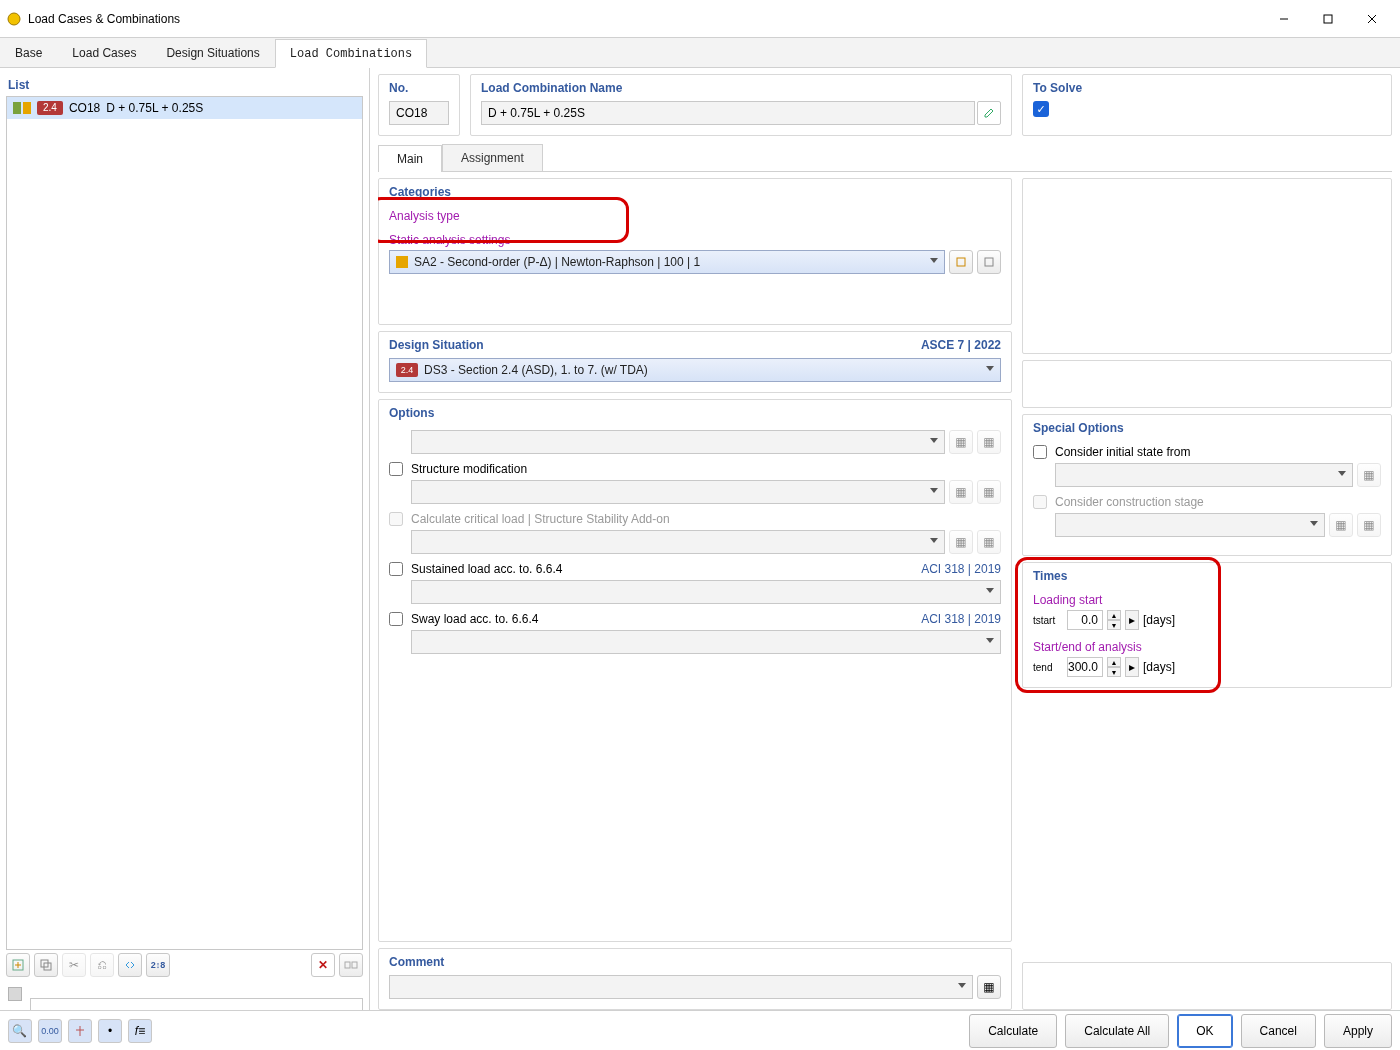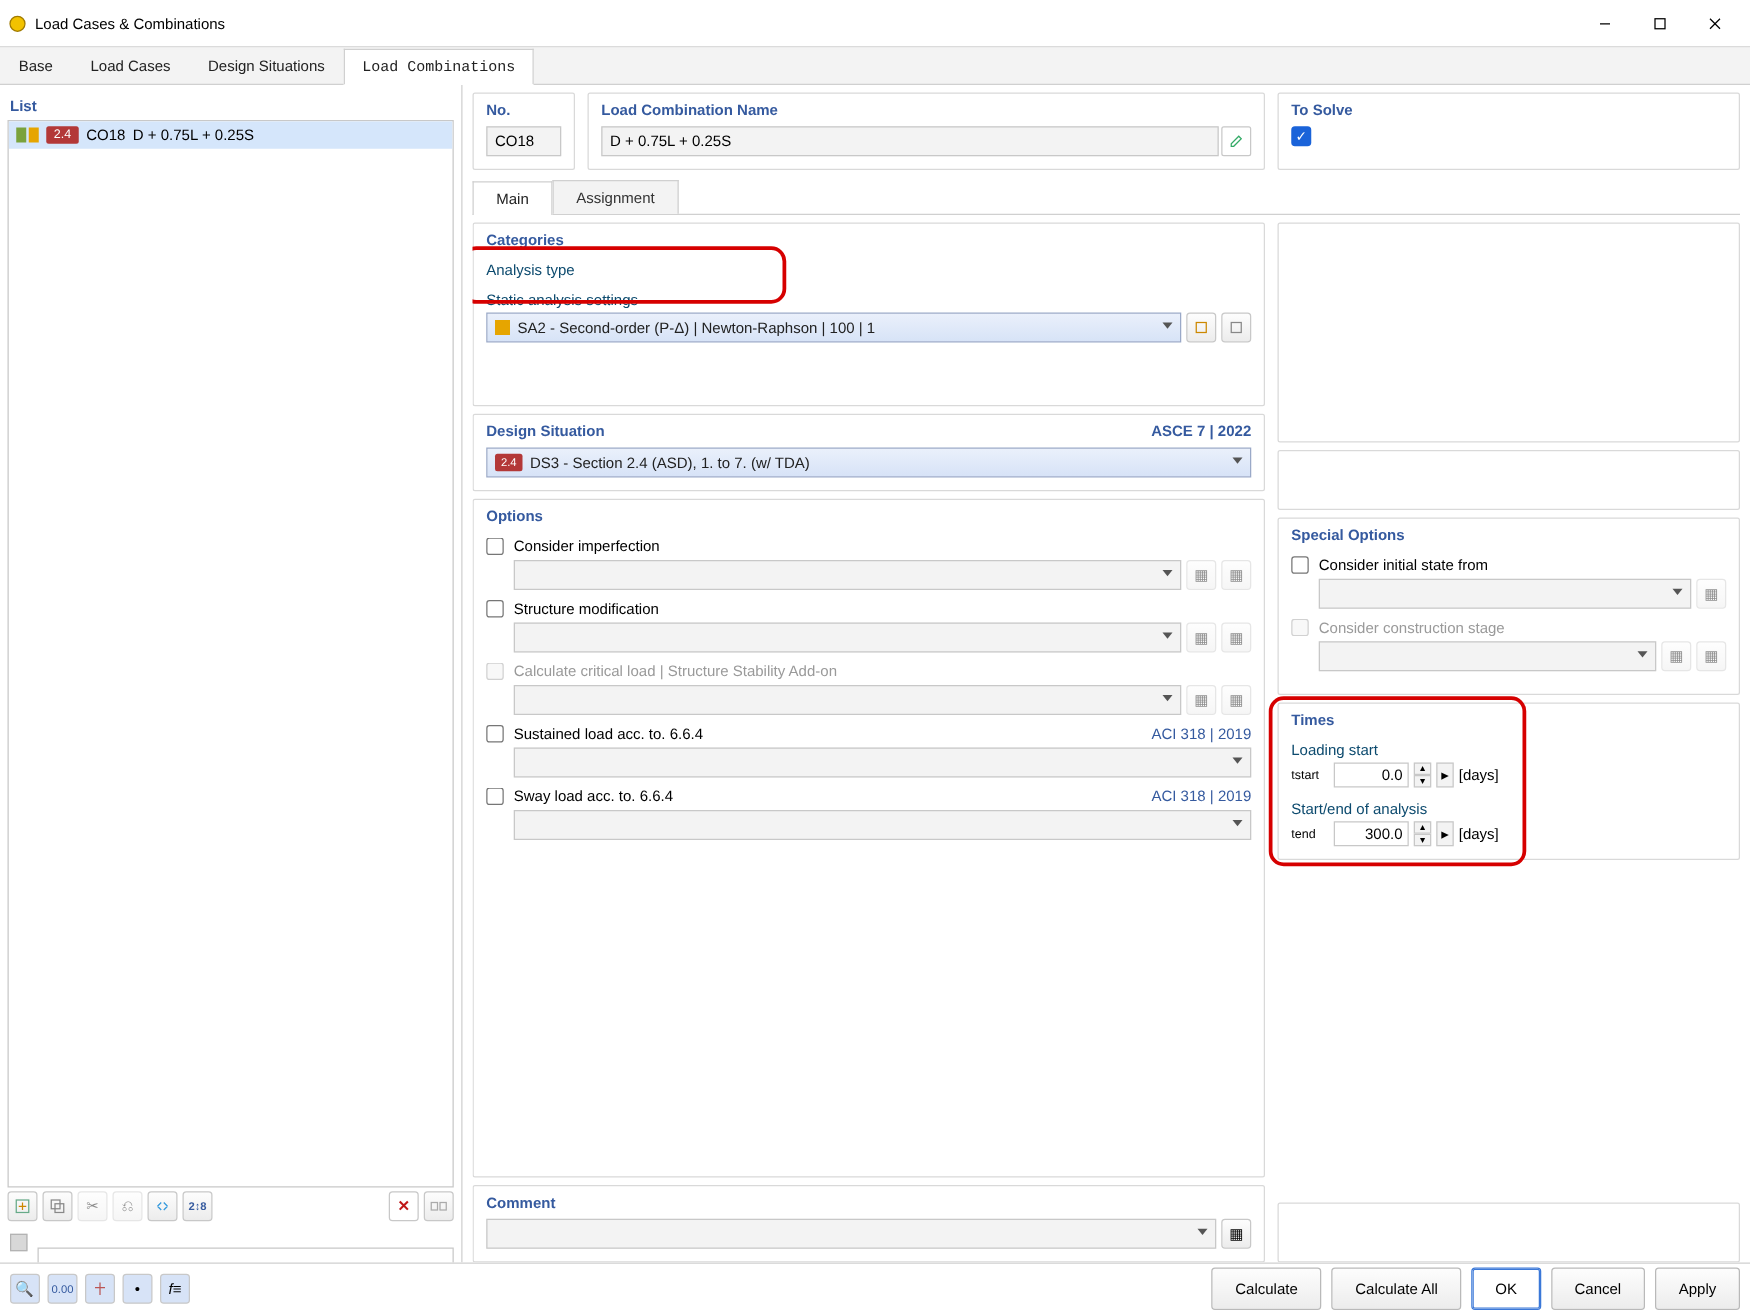--- a/index.html
+++ b/index.html
@@ -50,38 +50,38 @@
 .subtab.active { background:#fff; position:relative; top:1px; color:#222; }
 .subtab:not(.active){ color:#333; }
 
 .formarea { flex:1; display:flex; gap:10px; padding-top:6px; overflow:hidden; }
 .formcol { display:flex; flex-direction:column; gap:6px; }
 .formcol.left { flex:1; min-width:0; }
 .formcol.right { width:370px; }
 
 .grp { border:1px solid #d9d9d9; border-radius:2px; padding:6px 10px 10px 10px; }
 .grplbl { color:#355a9f; font-weight:600; padding:0 0 6px 0; display:flex; justify-content:space-between; }
-.fieldlabel { color:#0c4a6e; margin:4px 0 3px 0; }
+.fieldlabel { color:#a21caf; margin:4px 0 3px 0; }
 .ddrow { display:flex; gap:4px; align-items:center; }
 .dd { flex:1; height:24px; border:1px solid #9aa9c8; background:linear-gradient(#eaf0fb,#d7e3f7); display:flex; align-items:center; padding:0 6px; position:relative; color:#222; }
 .dd .arrow { position:absolute; right:6px; top:7px; border-left:4px solid transparent; border-right:4px solid transparent; border-top:5px solid #555; }
 .dd.gray { background:#f3f3f3; border-color:#c8c8c8; }
 .icnbox { width:12px; height:12px; background:#e6a500; margin-right:6px; }
 .icnbox.red { background:#b33838; color:#fff; font-size:9px; display:flex; align-items:center; justify-content:center; width:22px; height:14px; border-radius:2px; }
 
 .hl1 { border:3px solid #d60000; border-radius:12px; position:absolute; pointer-events:none; }
 
 .optrow { display:flex; align-items:center; gap:8px; margin-top:4px; }
 .optrow .stdref { margin-left:auto; color:#355a9f; }
 .optrow input[type=checkbox] { width:14px; height:14px; }
 .optsub { display:flex; gap:4px; margin:4px 0 8px 22px; }
 .optsub .dd { background:#f3f3f3; border-color:#c8c8c8; }
 
 .spinner { display:flex; align-items:center; gap:4px; }
-.spinner input { width:60px; height:20px; border:1px solid #c8c8c8; text-align:right; padding-right:4px; }
+.spinner input { width:36px; height:20px; border:1px solid #c8c8c8; text-align:right; padding-right:4px; }
 .spinbtns { display:flex; flex-direction:column; }
 .spinbtns .b { width:14px; height:10px; border:1px solid #c8c8c8; background:#f3f3f3; font-size:7px; display:flex; align-items:center; justify-content:center; }
 .playbtn { width:14px; height:20px; border:1px solid #c8c8c8; background:#f3f3f3; display:flex; align-items:center; justify-content:center; }
 
 .commentgrp { margin-top:auto; }
 
 .footer { position:absolute; bottom:0; left:0; right:0; height:40px; border-top:1px solid #d0d0d0; display:flex; align-items:center; padding:0 8px; gap:8px; background:#fff; }
 .footer .left { display:flex; gap:6px; }
 .footer .spacer { flex:1; }
 .btn { height:30px; padding:16px 18px; border:1px solid #b9b9b9; background:linear-gradient(#fdfdfd,#ececec); border-radius:3px; display:flex; align-items:center; }
@@ -250,24 +250,20 @@
           <div class="dd">
             <span class="icnbox red">2.4</span>
             <span>DS3 - Section 2.4 (ASD), 1. to 7. (w/ TDA)</span>
             <span class="arrow"></span>
           </div>
         </div>
 
         <div class="grp" style="flex:1;">
           <div class="grplbl">Options</div>
 
-          <div class="optrow">
-              <input type="checkbox" style="">
-              <span>Consider imperfection</span>
-            </div>
           <div class="optsub">
               <div class="dd gray">
                 <span class="arrow"></span>
               </div>
               <div class="tbtn disabled">▦</div>
               <div class="tbtn disabled">▦</div>
             </div>
 
           <div class="optrow">
               <input type="checkbox" style="">

